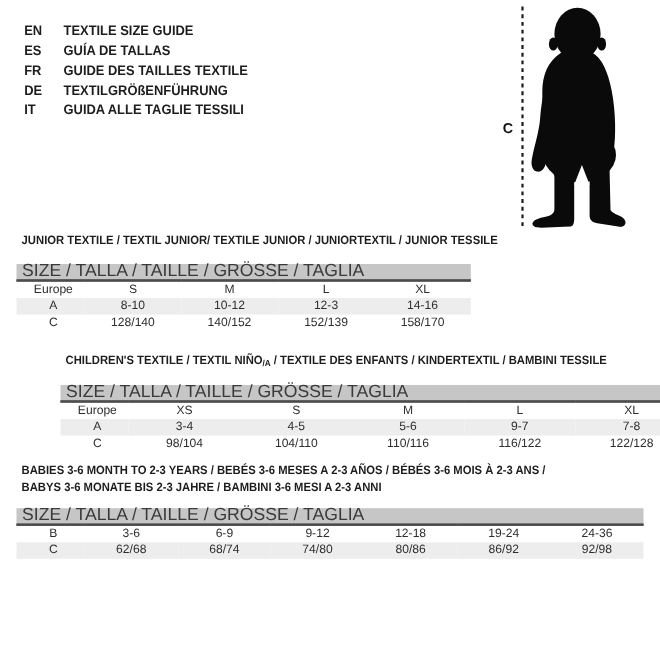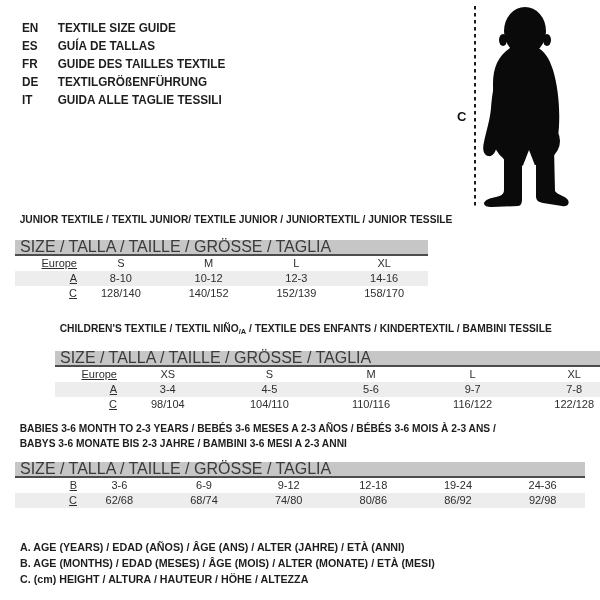--- a/index.html
+++ b/index.html
@@ -27,21 +27,21 @@
   .gap1{height:14px;} .gap2{height:12px;}
 
   table{border-collapse:collapse;table-layout:fixed;font-size:11px;}
   .sec1 table{width:413px;} .sec2 table,.sec3 table{width:570px;}
   col.lblcol{width:62px;}
   thead th{background:var(--header-bar,#c6c6c6);color:var(--header-text,#3a3a3a);
            font-weight:normal;text-align:left;padding:0 0 0 5px;height:14px;line-height:14px;
            border-bottom:2px solid var(--rule,#4c4c4c);font-size:16px;
            white-space:nowrap;overflow:visible;}
   tbody td{height:15px;line-height:15px;text-align:center;padding:0;white-space:nowrap;}
-  tbody td.lbl{text-align:right;padding-left:5px;text-decoration:underline;}
+  tbody td.lbl{text-align:center;padding-left:5px;}
   tbody tr:nth-child(even){background:var(--row-alt,#ededed);}
 
   
   .footnotes{position:absolute;left:20px;top:539px;}
   .footnote{font-size:11.5px;font-weight:bold;line-height:16px;color:var(--title-text,#1d1d1d);
             white-space:nowrap;transform:scaleX(.93);transform-origin:left;}
 </style>
 </head>
 <body>
 
@@ -220,19 +220,14 @@
             <td>68/74</td>
             <td>74/80</td>
             <td>80/86</td>
             <td>86/92</td>
             <td>92/98</td>
           </tr>
         </tbody>
     </table>
   </div>
 
-  <div class="footnotes">
-    <div class="footnote">A. AGE (YEARS) / EDAD (AÑOS) / ÂGE (ANS) / ALTER (JAHRE) / ETÀ (ANNI)</div>
-    <div class="footnote">B. AGE (MONTHS) / EDAD (MESES) / ÂGE (MOIS) / ALTER (MONATE) / ETÀ (MESI)</div>
-    <div class="footnote">C. (cm) HEIGHT / ALTURA / HAUTEUR / HÖHE / ALTEZZA</div>
-  </div>
 
 </div>
 
 </body></html>

